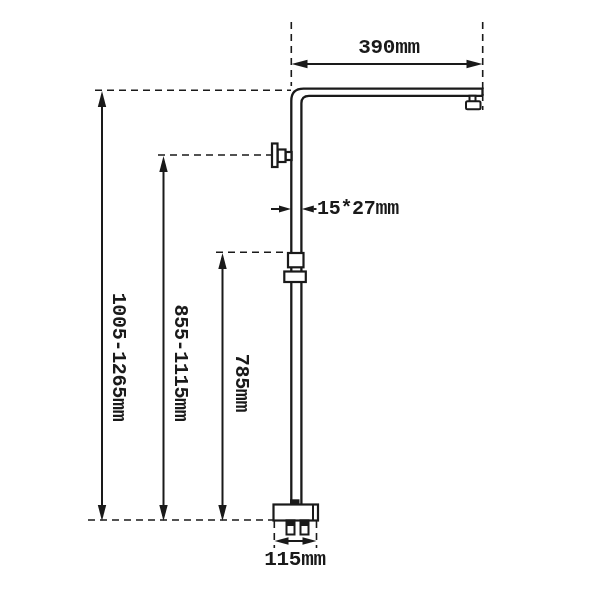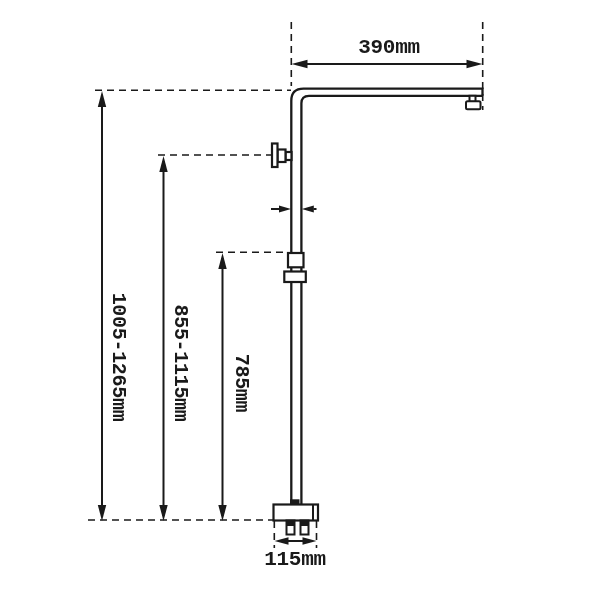--- a/index.html
+++ b/index.html
@@ -112,20 +112,21 @@
 
     <g>
       <line x1="279" y1="541" x2="312" y2="541" stroke="#1a1a1a" stroke-width="2"></line>
       <polygon points="274.5,541 288.5,537.2 288.5,544.8" fill="#1a1a1a"></polygon>
       <polygon points="316.5,541 302.5,537.2 302.5,544.8" fill="#1a1a1a"></polygon>
     </g>
   </svg>
 
   <div class="lbl lbl-h fs21" style="left:389px;top:47px;">390mm</div>
 
+  <div class="lbl lbl-left fs20" style="left:317px;top:209px;">15*27mm</div>
 
   <div class="lbl lbl-rot fs20" style="left:118px;top:357px;">1005-1265mm</div>
 
   <div class="lbl lbl-rot fs20" style="left:180px;top:363px;">855-1115mm</div>
 
   <div class="lbl lbl-rot fs20" style="left:241px;top:383px;">785mm</div>
 
   <div class="lbl lbl-h fs21" style="left:295px;top:559px;text-align:right;">115mm</div>
 </div>
 

